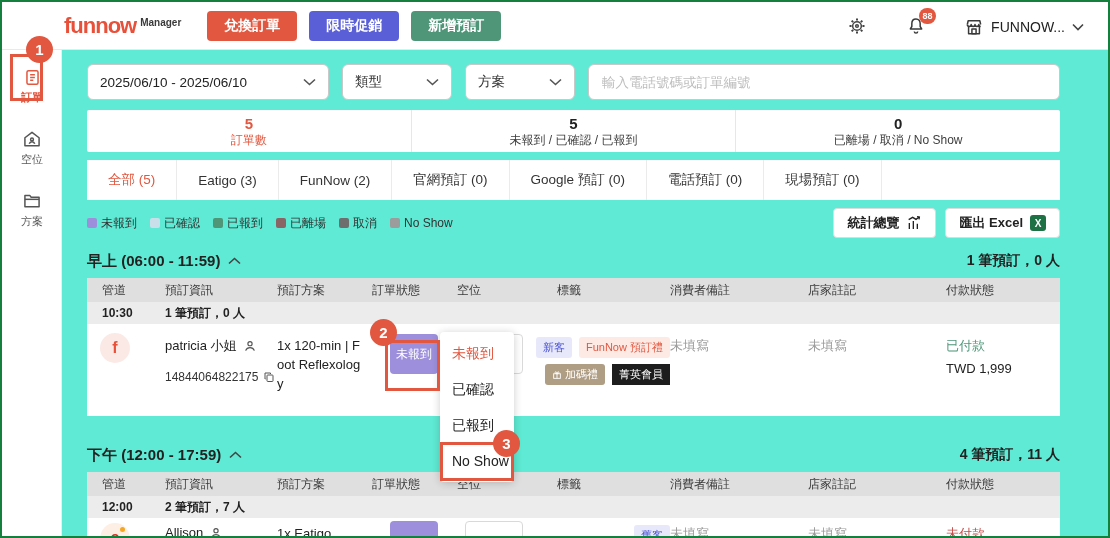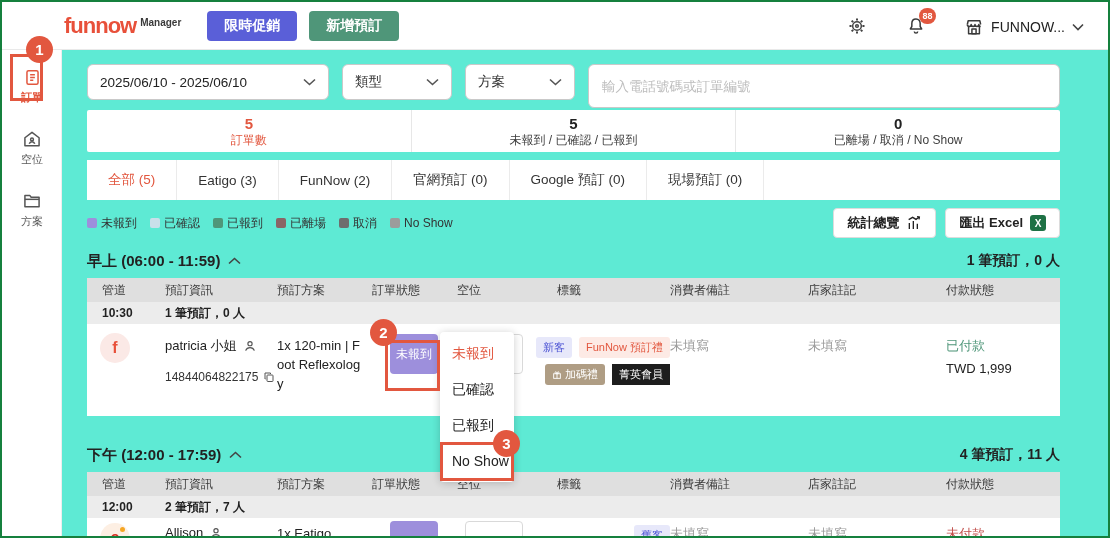--- a/index.html
+++ b/index.html
@@ -28,21 +28,21 @@
   .side-item { margin-top:4px; }
   .side-item:first-child { margin-top:8px; }
 
   
   .main { position:absolute; top:48px; left:60px; right:0; bottom:0; padding:14px 48px 0 25px; overflow:hidden; }
 
   .filter-row { display:flex; gap:13px; height:36px; }
   .select-box { height:36px; background:#fff; border:1px solid #C9C9C9; border-radius:6px; display:flex; align-items:center; justify-content:space-between; padding:0 12px; font-size:13.5px; color:#222; cursor:pointer; }
   .sel-date { width:242px; }
   .sel-sm { width:110px; color:#333; }
-  .search-input { flex:1; height:44px; background:#fff; border:1px solid #C9C9C9; border-radius:6px; padding:8px 13px; font-size:13.5px; font-family:inherit; color:#222; }
+  .search-input { flex:1; height:36px; background:#fff; border:1px solid #C9C9C9; border-radius:6px; padding:8px 13px; font-size:13.5px; font-family:inherit; color:#222; }
   .search-input::placeholder { color:#BDBDBD; }
 
   .stats-row { margin-top:10px; height:42px; background:#fff; border-radius:2px; display:flex; }
   .stat-card { flex:1; display:flex; flex-direction:column; align-items:center; justify-content:center; gap:1px; }
   .stat-card + .stat-card { border-left:1px solid #E7E7E7; }
   .stat-value { font-size:15px; font-weight:bold; color:#222; line-height:16px; }
   .stat-label { font-size:12px; color:#3D3D3D; line-height:14px; }
   .stat-card.hl .stat-value, .stat-card.hl .stat-label { color:#E2573F; }
 
   .tabs-row { margin-top:8px; height:40px; background:#fff; display:flex; }
@@ -121,20 +121,21 @@
 </head>
 <body>
 
 <div class="frame">
 
   <header class="topbar">
     <div class="logo">
       <span class="logo-brand">funnow</span>
       <span class="logo-suffix">Manager</span>
     </div>
+    <button class="hbtn" style="background-color: rgb(226, 87, 63);">兌換訂單</button>
     <button class="hbtn" style="background-color: rgb(90, 95, 216);">限時促銷</button>
     <button class="hbtn" style="background-color: rgb(79, 150, 121); text-align: center;">新增預訂</button>
 
     <div class="top-right">
       <span class="icon-btn">
         <svg width="20" height="20" viewBox="0 0 24 24" fill="none" stroke="#444" stroke-width="1.8">
           <circle cx="12" cy="12" r="5.2"></circle>
             <circle cx="12" cy="12" r="1.6"></circle>
           <g stroke-width="2.4">
             <line x1="12" y1="3" x2="12" y2="5.5"></line>
@@ -251,20 +252,21 @@
         <span class="stat-label">已離場 / 取消 / No Show</span>
       </div>
     </div>
 
     <div class="tabs-row">
       <div class="tab active">全部 (5)</div>
       <div class="tab">Eatigo (3)</div>
       <div class="tab">FunNow (2)</div>
       <div class="tab">官網預訂 (0)</div>
       <div class="tab">Google 預訂 (0)</div>
+      <div class="tab">電話預訂 (0)</div>
       <div class="tab">現場預訂 (0)</div>
     </div>
 
     <div class="legend-row">
       <span class="legend-item">
           <span class="legend-sq" style="background-color: rgb(157, 143, 220);"></span>
           <span class="legend-label">未報到</span>
         </span>
       <span class="legend-item">
           <span class="legend-sq" style="background-color: rgb(201, 224, 234);"></span>

